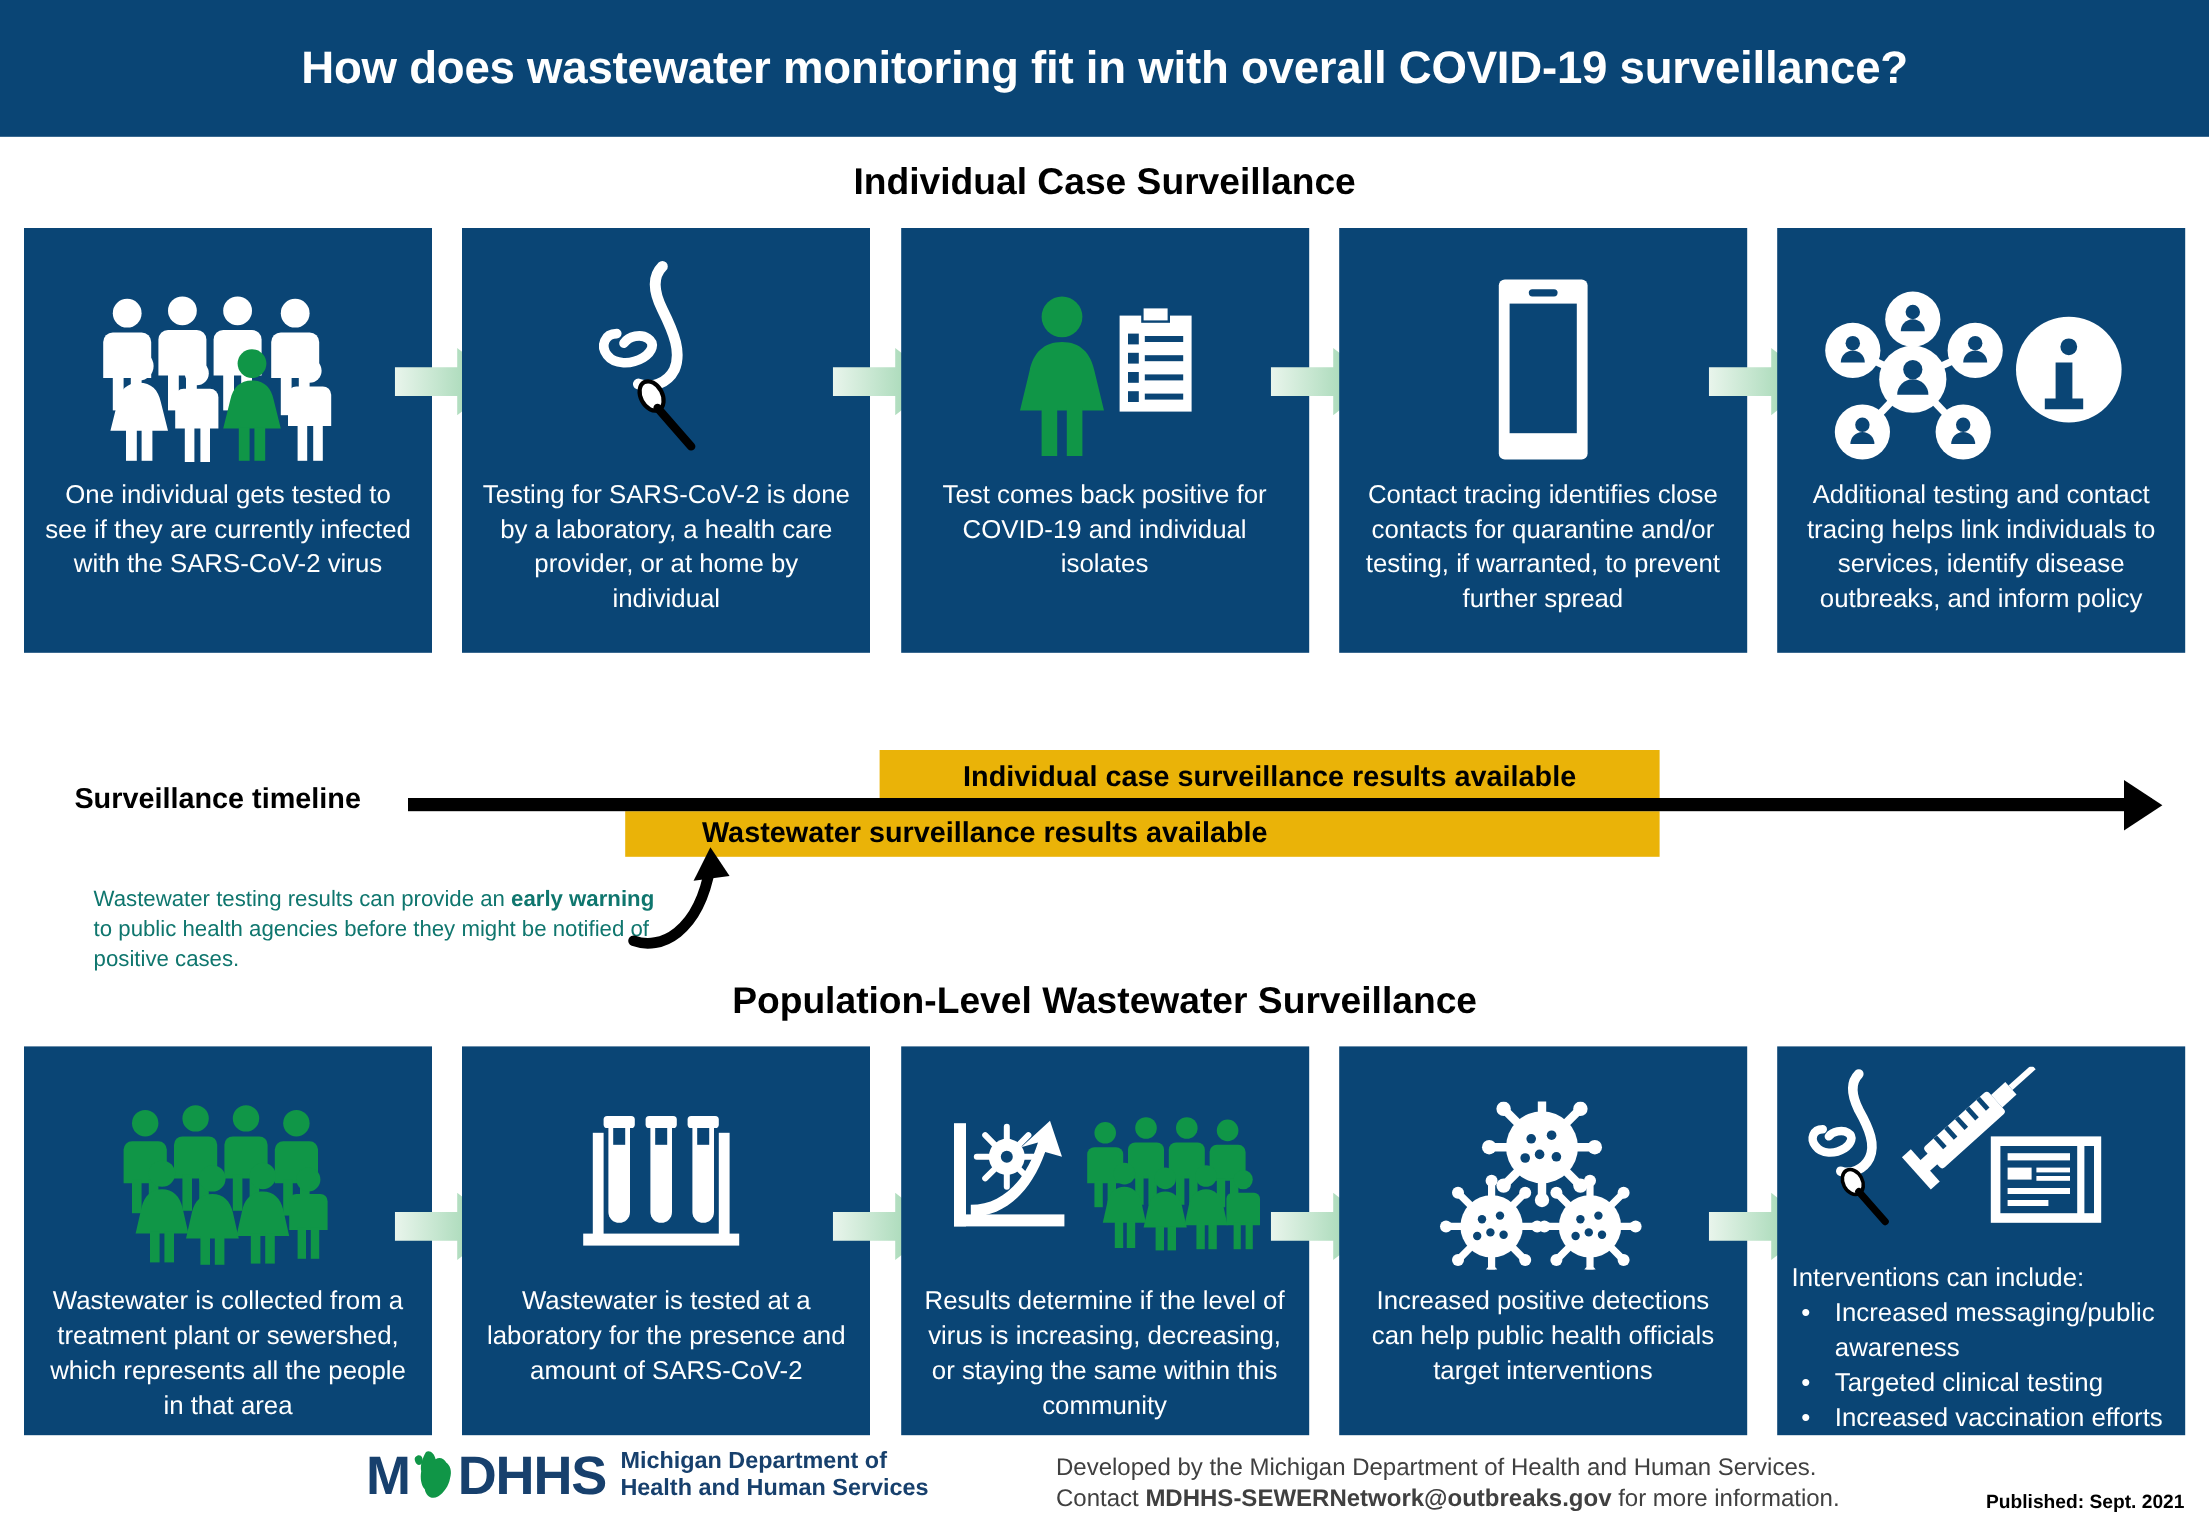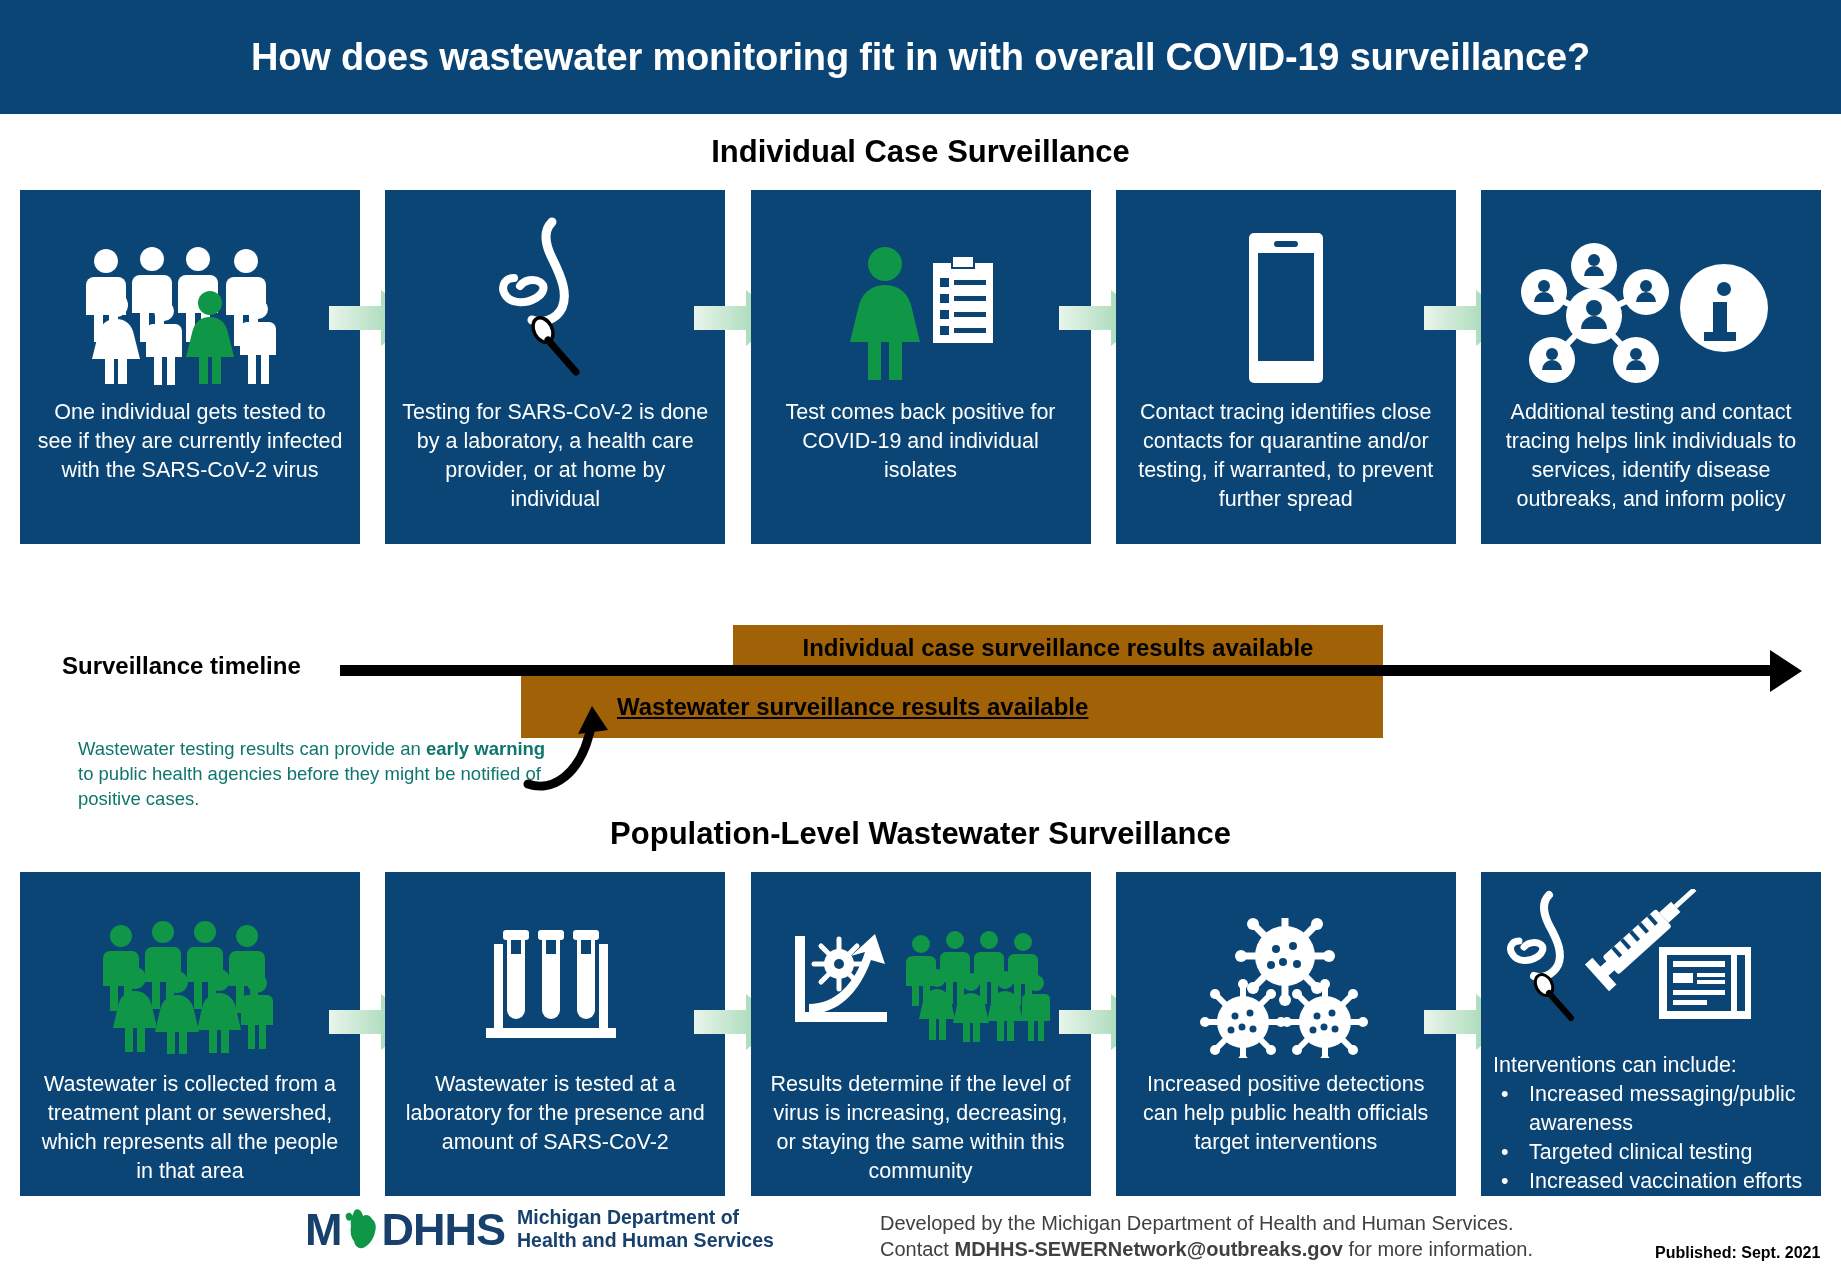--- a/index.html
+++ b/index.html
@@ -83,24 +83,24 @@
     background: #000;
   }
   .tl-arrowhead {
     position: absolute; left: 1770px; top: 650px;
     width: 0; height: 0;
     border-top: 21px solid transparent;
     border-bottom: 21px solid transparent;
     border-left: 32px solid #000;
   }
   .tl-band {
-    position: absolute; background: #a16207; display: flex; align-items: center;
+    position: absolute; background: #eab308; display: flex; align-items: center;
   }
   #band-individual { left: 733px; top: 625px; width: 650px; height: 45px; justify-content: center; }
-  #band-wastewater { left: 521px; top: 676px; width: 862px; height: 62px; padding-left: 96px; text-decoration: underline; }
+  #band-wastewater { left: 521px; top: 676px; width: 862px; height: 38px; padding-left: 64px; }
   .tl-band-text { font-size: 24px; font-weight: bold; color: #000; }
 
   .tl-note {
     position: absolute; left: 78px; top: 136px; width: 480px;
     font-size: 18.5px; line-height: 25px; color: #0f766e;
   }
   .tl-note b { font-weight: bold; }
   #curve-arrow { position: absolute; left: 520px; top: 688px; }
 
   

